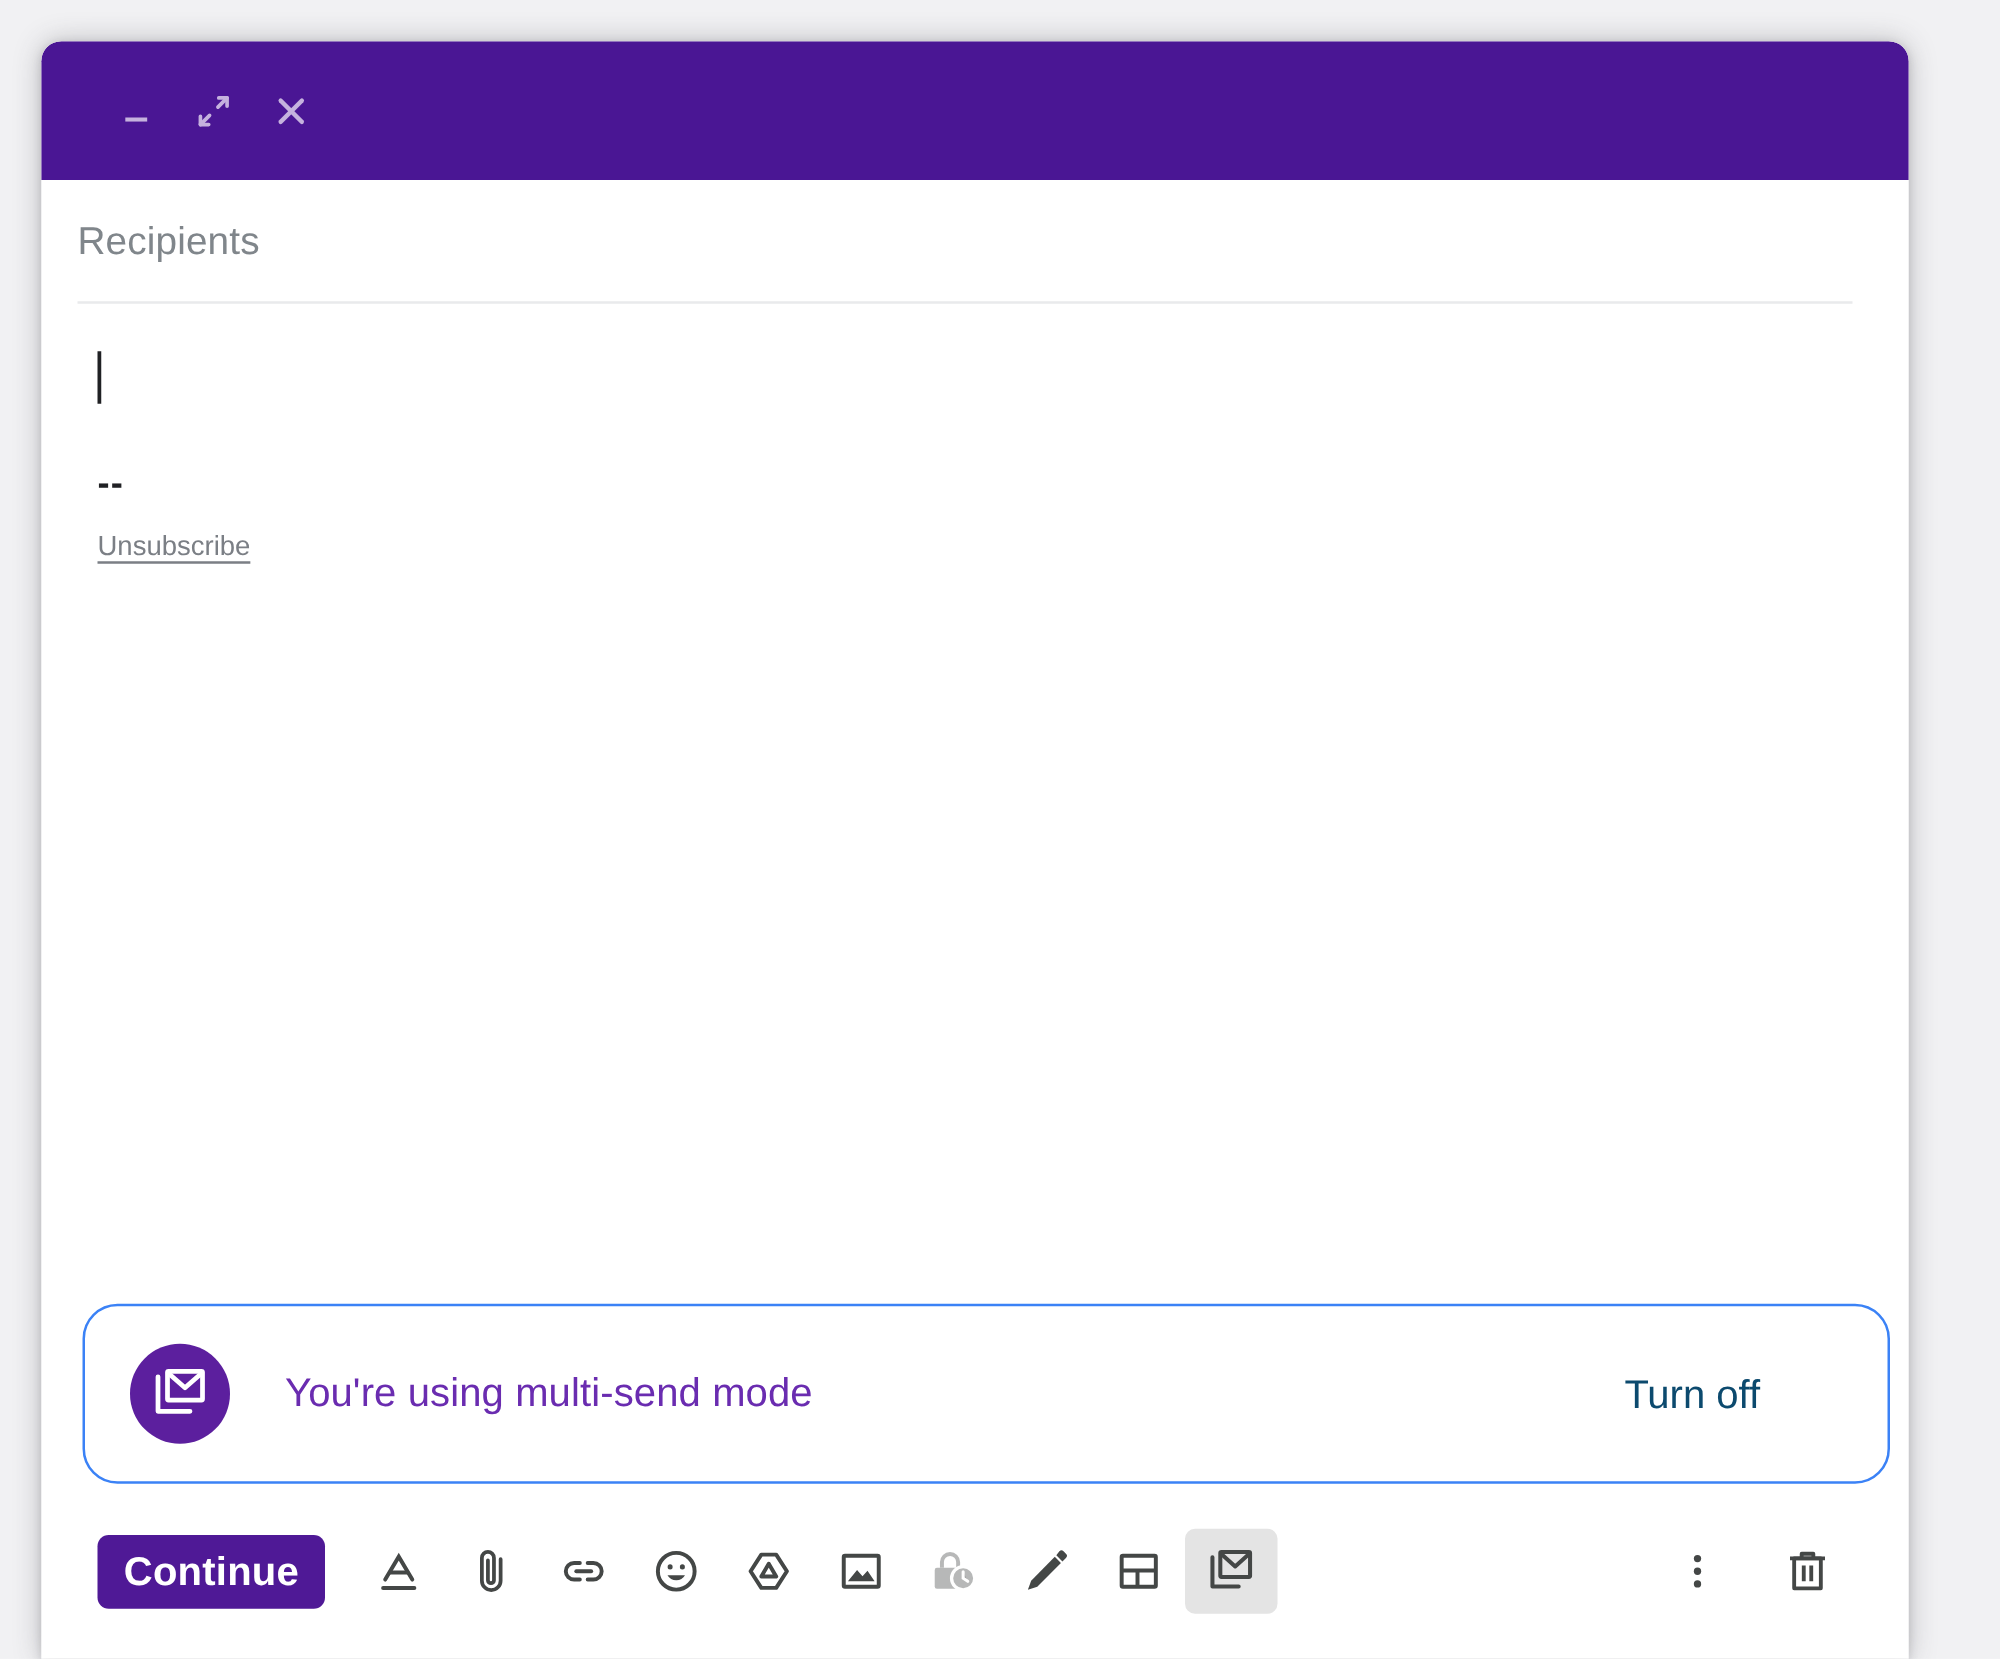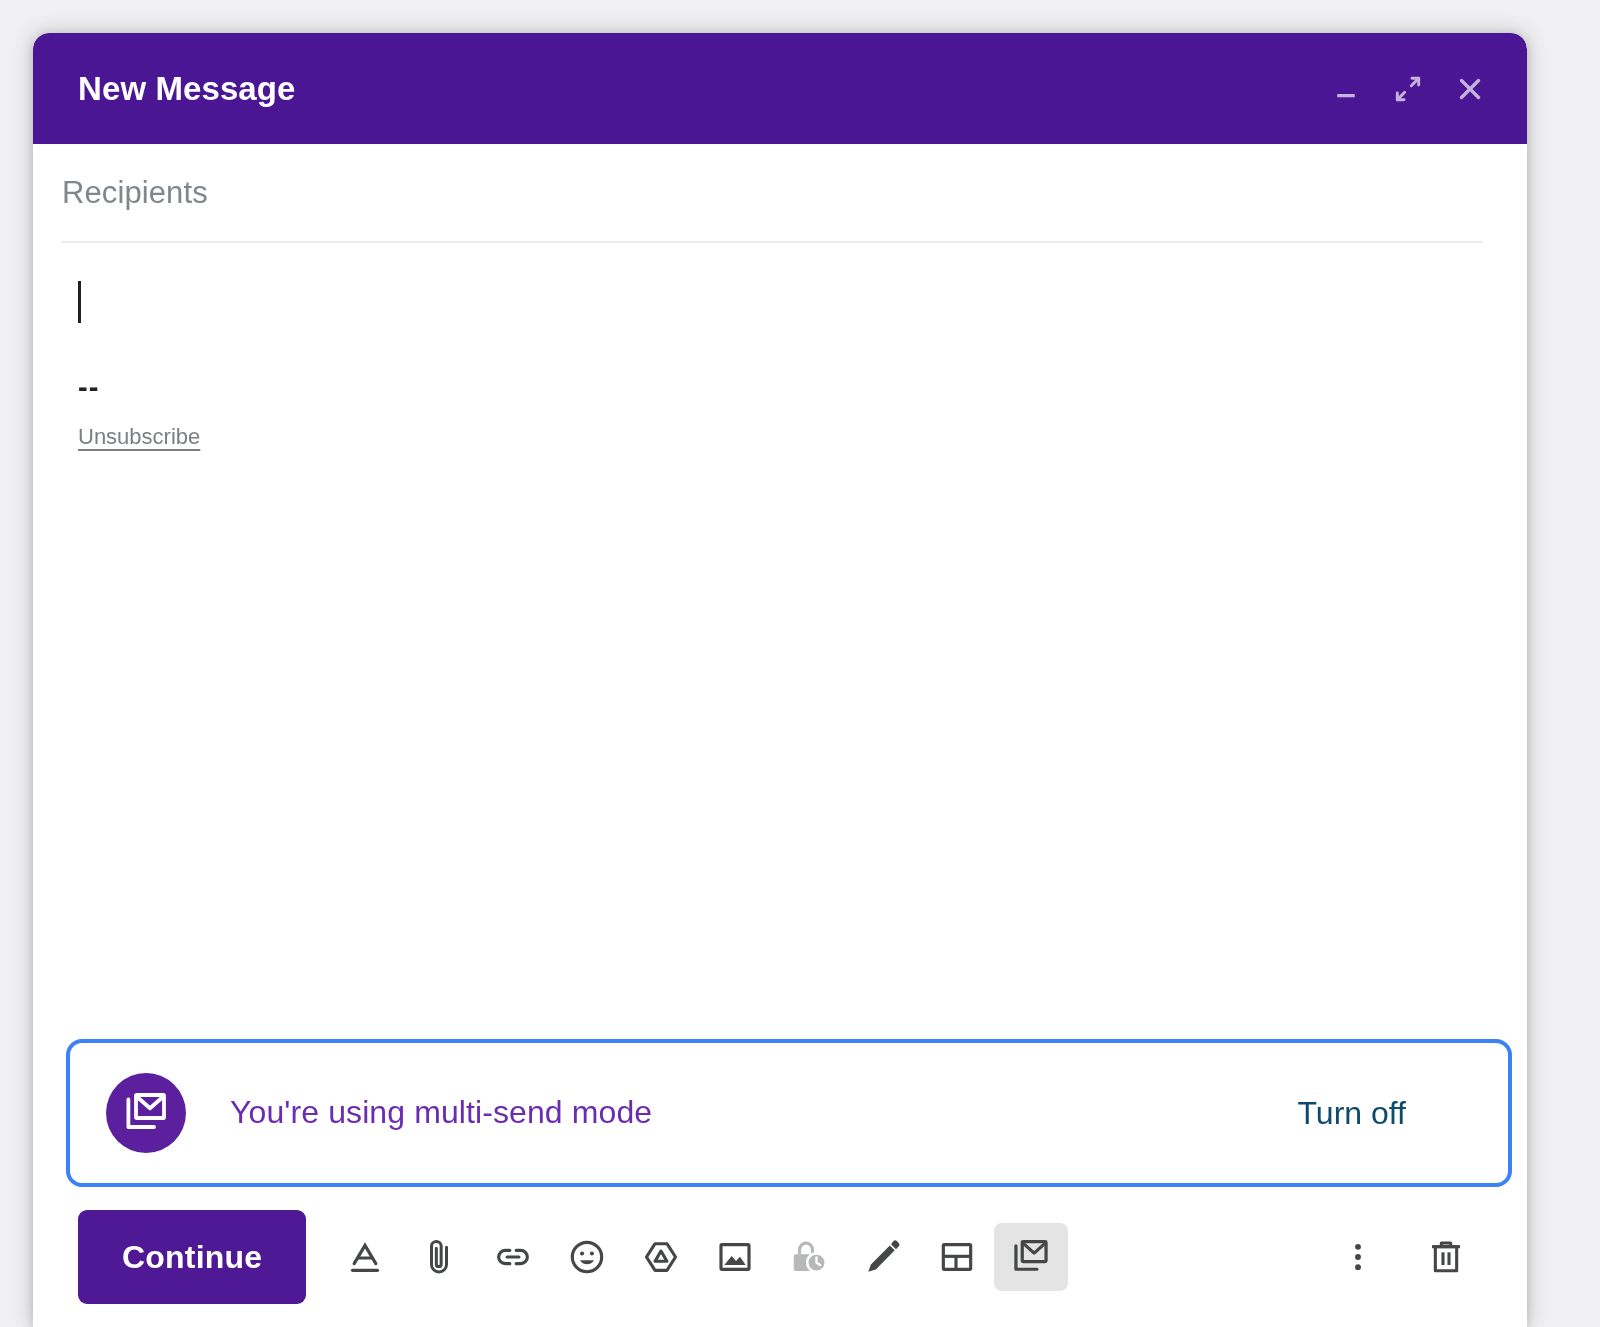--- a/index.html
+++ b/index.html
@@ -97,22 +97,22 @@
     color: #7b7f85;
     text-decoration: underline;
     text-underline-offset: 5px;
     align-self: flex-start;
     cursor: pointer;
   }
 
   
   #multisend-card {
     margin: 0 15px 0 33px;
-    border: 4px solid #3b82f6;
-    border-radius: 16px;
+    border: 2px solid #3b82f6;
+    border-radius: 28px;
     padding: 30px 34px 30px 34px;
     display: flex;
     align-items: center;
     gap: 0;
     flex: none;
     box-sizing: border-box;
   }
   #multisend-icon {
     width: 80px;
     height: 80px;
@@ -168,22 +168,22 @@
     flex: none;
     box-sizing: border-box;
   }
   #continue-button {
     background: #4f1996;
     color: #ffffff;
     font-size: 32px;
     font-weight: bold;
     border: none;
     border-radius: 9px;
-    height: 94px;
-    padding: 0 44px;
+    height: 59px;
+    padding: 0 21px;
     cursor: pointer;
     font-family: "Liberation Sans", sans-serif;
     letter-spacing: 0.2px;
   }
   #toolbar-icons {
     display: flex;
     align-items: center;
     margin-left: 22px;
     gap: 0;
   }
@@ -204,21 +204,20 @@
     align-items: center;
     gap: 14px;
   }
 </style>
 </head>
 <body>
 
 <div id="compose-window">
 
   <div id="compose-header">
-    <div id="compose-title">New Message</div>
 
     <div class="win-btn">
       <svg width="30" height="30" viewBox="0 0 24 24">
         <rect x="5" y="16" width="14" height="2.6" fill="#c5b2de"></rect>
       </svg>
     </div>
 
     <div class="win-btn">
       <svg width="32" height="32" viewBox="0 0 24 24">
         <g stroke="#c5b2de" stroke-width="2.2" fill="none" stroke-linecap="round" stroke-linejoin="round">

